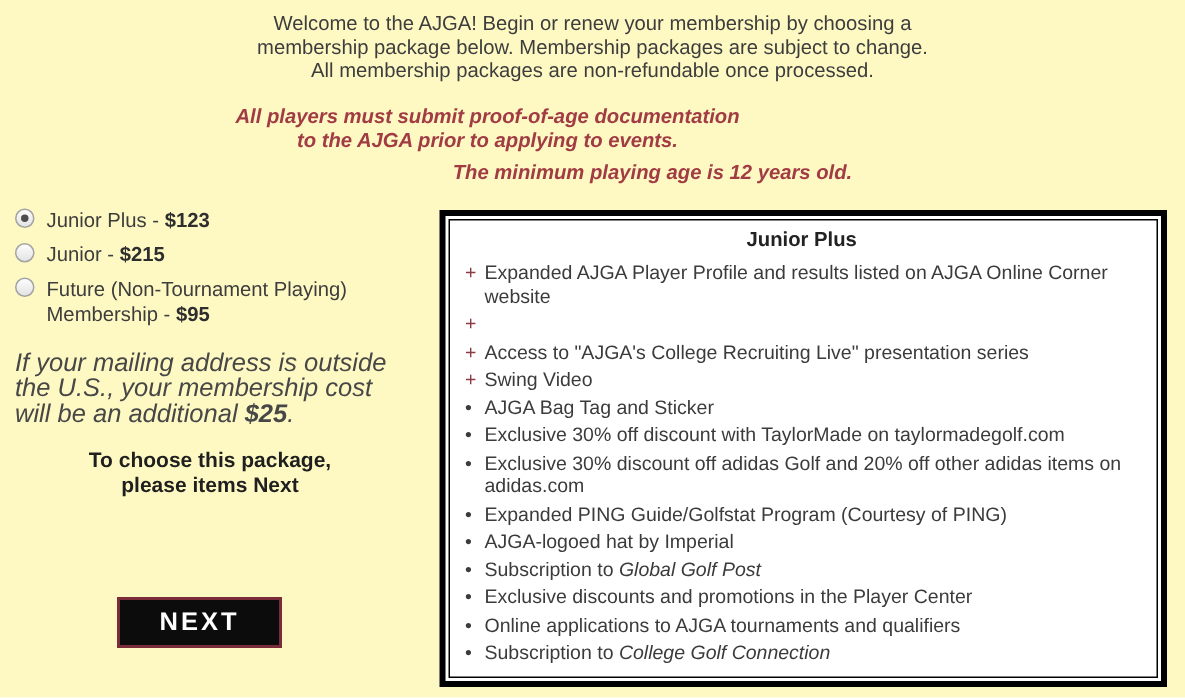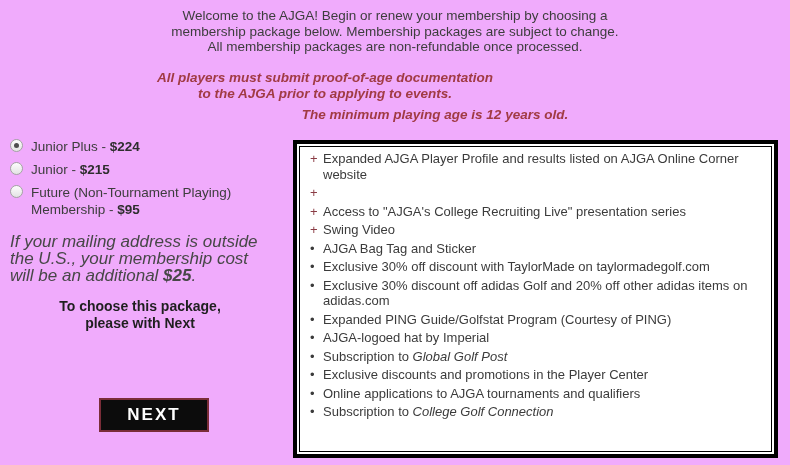--- a/index.html
+++ b/index.html
@@ -3,21 +3,21 @@
 <meta charset="utf-8">
 <style>
   :root{
     --accent:#a13b44;
     --maroon:#7a2d38;
     --plus:#8a3b44;
     --text:#3d3d3d;
   }
   html,body{margin:0;padding:0;background:#fff;}
   body{font-family:"Liberation Sans", sans-serif;}
-  .page{position:relative;width:790px;height:465px;background:#f0abfc;overflow:hidden;}
+  .page{position:relative;width:790px;height:465px;background:#fef9c3;overflow:hidden;}
 
   
   .intro{position:absolute;top:8px;left:0;width:790px;text-align:center;
          font-size:13.5px;line-height:15.5px;color:var(--text);}
   .notice{position:absolute;top:70px;left:0;width:650px;text-align:center;
           font-size:13.5px;line-height:15.5px;color:var(--accent);
           font-weight:bold;font-style:italic;}
   .minage{position:absolute;top:107px;left:0;width:790px;text-align:center;
           font-size:13.5px;color:var(--accent);font-weight:bold;font-style:italic;padding-left:40px;}
 
@@ -35,21 +35,21 @@
   .intl-note{position:absolute;left:10px;top:233px;width:252px;
              font-style:italic;font-size:17px;line-height:17px;color:#474747;}
 
   .choose{position:absolute;left:8px;top:298px;width:264px;text-align:center;
           font-weight:bold;font-size:14px;line-height:16.5px;color:#1f1f1f;}
 
   .next-btn{position:absolute;left:78px;top:398px;width:110px;height:34px;
             background:#0c0c0c;border:2px solid var(--maroon);color:#fff;
             font-family:"Liberation Sans", sans-serif;font-weight:bold;
             font-size:17px;letter-spacing:2px;cursor:pointer;box-sizing:border-box;
-            display:flex;align-items:center;justify-content:center;margin-left:21px;}
+            display:flex;align-items:center;justify-content:center;}
 
   
   .panel{position:absolute;left:293px;top:140px;width:485px;height:318px;
          border:4px solid #000;box-sizing:border-box;background:#fff;padding:2px;}
   .panel-inner{border:1px solid #000;height:100%;box-sizing:border-box;
                padding:4px 12px 0 10px;}
   .panel-title{text-align:center;font-weight:bold;font-size:13.5px;color:#222;
                margin:1px 0 7px 0;}
   .benefit{display:flex;margin-bottom:3px;font-size:13px;line-height:15.5px;color:#3b3b3b;}
   .benefit .marker{flex:none;width:13px;}
@@ -70,43 +70,44 @@
   <div class="notice">
     <div>All players must submit proof-of-age documentation</div>
     <div>to the AJGA prior to applying to events.</div>
   </div>
 
   <div class="minage">The minimum playing age is 12 years old.</div>
 
   <div class="radio-group" id="radio-group">
       <label class="radio-row">
         <span class="radio checked"></span>
-        <span class="radio-label">Junior Plus - <b>$224</b></span>
+        <span class="radio-label">Junior Plus - <b>$123</b></span>
       </label>
       <label class="radio-row">
         <span class="radio"></span>
         <span class="radio-label">Junior - <b>$215</b></span>
       </label>
       <label class="radio-row">
         <span class="radio"></span>
         <span class="radio-label">Future (Non-Tournament Playing) Membership - <b>$95</b></span>
       </label>
     </div>
 
   <div class="intl-note"><span>If your mailing address is outside the U.S., your membership cost will be an additional </span><b><i>$25</i></b><span>.</span></div>
 
   <div class="choose">
     <div>To choose this package,</div>
-    <div>please with Next</div>
+    <div>please items Next</div>
   </div>
 
   <button class="next-btn">NEXT</button>
 
   <div class="panel">
     <div class="panel-inner">
+      <div class="panel-title">Junior Plus</div>
       <div id="benefit-list">
           <div class="benefit">
             <span class="marker plus">+</span>
             <span>Expanded AJGA Player Profile and results listed on AJGA Online Corner website</span>
           </div>
           <div class="benefit">
             <span class="marker plus">+</span>
           </div>
           <div class="benefit">
             <span class="marker plus">+</span>

